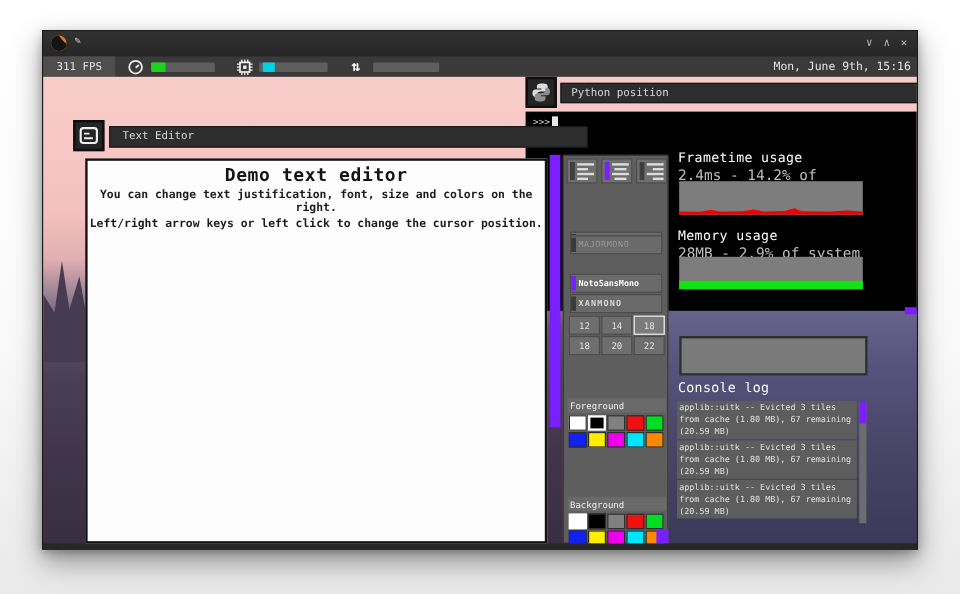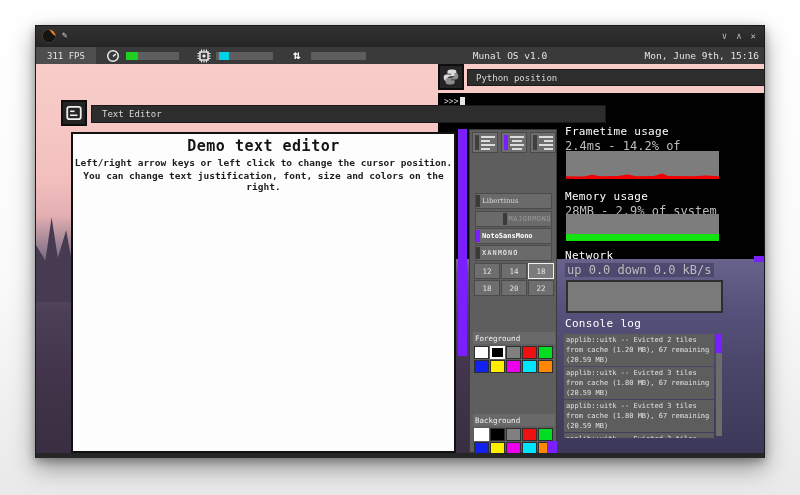--- a/index.html
+++ b/index.html
@@ -56,21 +56,21 @@
   #net-box{left:530px;top:216px;width:157px;height:33px;background:#7a7a7a;border:2px solid #2e2e2e;}
   #console-title{left:529px;top:253px;}
   #log-wrap{left:528px;top:270px;width:160px;height:104px;overflow:hidden;}
   .log-entry{width:150px;background:#5d5d5d;color:#e2e2e2;font-size:7px;line-height:10px;
     padding:1px 2px;margin-bottom:1px;word-break:break-word;}
   #log-scrollbar{position:absolute;right:2px;top:0;width:6px;height:102px;background:#6c6c6c;}
   #log-thumb{position:absolute;top:0;left:0;width:100%;height:19px;}
 
   
   #ed-icon{left:25px;top:36px;}
-  #ed-titlebar{left:55px;top:41px;width:515px;height:18px;background:#2d2d2d;border:1px solid #1a1a1a;
+  #ed-titlebar{left:55px;top:41px;width:399px;height:18px;background:#2d2d2d;border:1px solid #1a1a1a;
     display:flex;align-items:center;padding-left:10px;color:#d8d8d8;font-size:9px;}
   #ed-content{left:35px;top:68px;width:385px;height:321px;background:#fdfdfd;border:2px solid #111;padding-top:3px;}
   #ed-heading{text-align:center;font-size:15px;font-weight:700;color:#141414;letter-spacing:.5px;}
   .ed-line{text-align:center;font-size:9.5px;font-weight:700;color:#1c1c1c;margin-top:2px;}
   #ed-scrollbar{left:422px;top:65px;width:9px;height:227px;}
 
   
   #panel{left:433px;top:65px;width:88px;height:324px;background:#5e5e5e;border:1px solid #3a3a3a;}
   .jbtn{position:absolute;top:2px;width:26px;height:21px;background:#6e6e6e;border:1px solid #494949;
     display:flex;align-items:center;padding:0 2px;gap:2px;}
@@ -149,21 +149,20 @@
             <line x1="11.4" y1="7" x2="13.5" y2="7"></line>
             <line x1="11.4" y1="9.5" x2="13.5" y2="9.5"></line>
         </g>
       </svg>
     </span>
     <div class="gauge-track" style="left:180px;width:57px;">
       <div class="gauge-fill" style="width: 10px; margin-left: 3px; background-color: rgb(0, 210, 230);"></div>
     </div>
     <span class="abs" style="left:257px;top:1px;color:#ffffff;font-size:12px;font-weight:700;">⇅</span>
     <div class="gauge-track" style="left:275px;width:55px;"></div>
-    <span class="sb-text" style="left:400px;width:148px;text-align:center;font-size:9.5px;">Munal OS v1.0</span>
     <span class="sb-text" style="right:5px;font-size:9.5px;">Mon, June 9th, 15:16</span>
   </div>
 
   <div class="abs" id="desktop">
     <div class="abs" id="wall-right"></div>
     <div class="abs" id="wall-trees"></div>
 
     <div class="abs app-icon" id="py-icon">
       <svg width="18" height="18" viewBox="0 0 24 24">
         <path d="M11.8 2c-2.8 0-4.6 1.2-4.6 3v2.8h5v1H5.6C3.6 8.8 2.2 10.4 2.2 13s1.4 4.2 3.4 4.2h1.8v-2.9c0-2 1.8-3.3 3.9-3.3h4.9c1.7 0 3-1.3 3-3V5c0-1.8-1.8-3-4.6-3h-2.8z" fill="#dcdcdc"></path>
@@ -188,51 +187,46 @@
     </div>
     <div class="abs" id="mem-block">
       <div class="mon-title">Memory usage</div>
       <div class="mon-sub">28MB - 2.9% of system</div>
     </div>
     <div class="mon-graph" id="graph-memory">
       <div id="mem-green" style="background-color: rgb(18, 228, 18);"></div>
     </div>
     <div class="abs" id="mon-nub" style="background-color: rgb(122, 31, 255);"></div>
 
-    <div class="abs" id="net-block">
-      <div class="mon-title">Network</div>
-      <div class="mon-sub"><span id="net-sub-strip">up 0.0 down 0.0 kB/s</span></div>
-    </div>
     <div class="abs" id="net-box"></div>
 
     <div class="abs mon-title" id="console-title">Console log</div>
     <div class="abs" id="log-wrap">
-      <div class="log-entry">applib::uitk -- Evicted 2 tiles from cache (1.20 MB), 67 remaining (20.59 MB)</div>
       <div class="log-entry">applib::uitk -- Evicted 3 tiles from cache (1.80 MB), 67 remaining (20.59 MB)</div>
       <div class="log-entry">applib::uitk -- Evicted 3 tiles from cache (1.80 MB), 67 remaining (20.59 MB)</div>
       <div class="log-entry">applib::uitk -- Evicted 3 tiles from cache (1.80 MB), 67 remaining (20.59 MB)</div>
       <div id="log-scrollbar">
         <div id="log-thumb" style="background-color: rgb(122, 31, 255);"></div>
       </div>
     </div>
 
     <div class="abs app-icon" id="ed-icon">
       <svg width="18" height="18" viewBox="0 0 16 16">
         <rect x="2" y="2.5" width="12" height="11" rx="2" fill="none" stroke="#f0f0f0" stroke-width="1.6"></rect>
         <line x1="4.5" y1="6.5" x2="8.5" y2="6.5" stroke="#f0f0f0" stroke-width="1.4"></line>
         <line x1="4.5" y1="10" x2="11" y2="10" stroke="#f0f0f0" stroke-width="1.4"></line>
       </svg>
     </div>
     <div class="abs" id="ed-titlebar">
       <span>Text Editor</span>
     </div>
     <div class="abs" id="ed-content">
       <div id="ed-heading">Demo text editor</div>
+      <div class="ed-line">You can change text justification, font, size and colors on the right.</div>
       <div class="ed-line">Left/right arrow keys or left click to change the cursor position.</div>
-      <div class="ed-line">You can change text justification, font, size and colors on the right.</div>
     </div>
     <div class="abs" id="ed-scrollbar" style="background-color: rgb(122, 31, 255);"></div>
 
     <div class="abs" id="panel">
       <div class="jbtn" style="left:2px;">
         <span class="jind"></span>
         <span class="jlines jl-left">
             <i></i>
             <i></i>
             <i></i>
@@ -255,21 +249,21 @@
             <i></i>
             <i></i>
             <i></i>
           </span>
       </div>
 
       <div class="font-btn" style="top:63px;">
         <span class="find"></span>
         <span style="font-family:'DejaVu Serif','Liberation Serif',serif;">Libertinus</span>
       </div>
-      <div class="font-btn dim" style="top:81px;justify-content:flex-end;">
+      <div class="font-btn dim" style="top:66px;">
         <span class="find"></span>
         <span style="letter-spacing:.5px;">MAJORMONO</span>
       </div>
       <div class="font-btn sel" style="top:98px;">
         <span class="find"></span>
         <span>NotoSansMono</span>
       </div>
       <div class="font-btn" style="top:115px;">
         <span class="find"></span>
         <span style="letter-spacing:1px;font-weight:700;">XANMONO</span>

